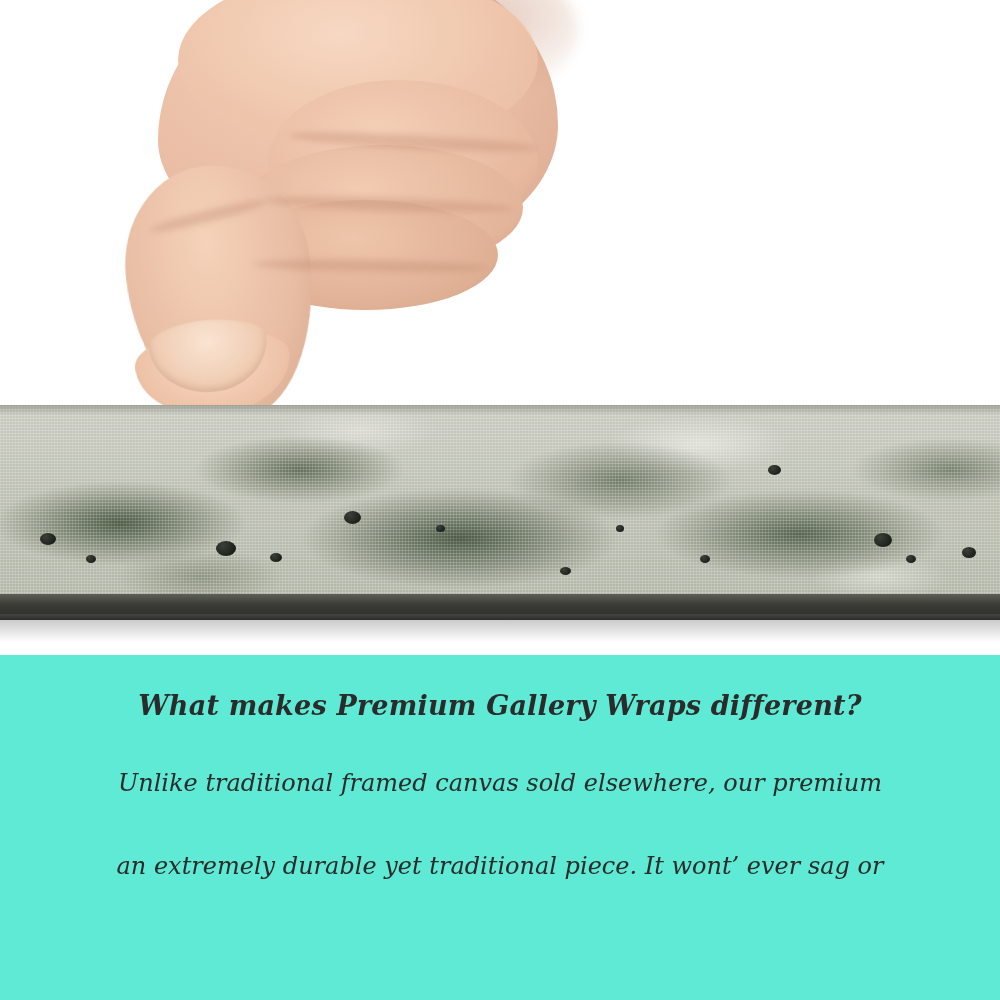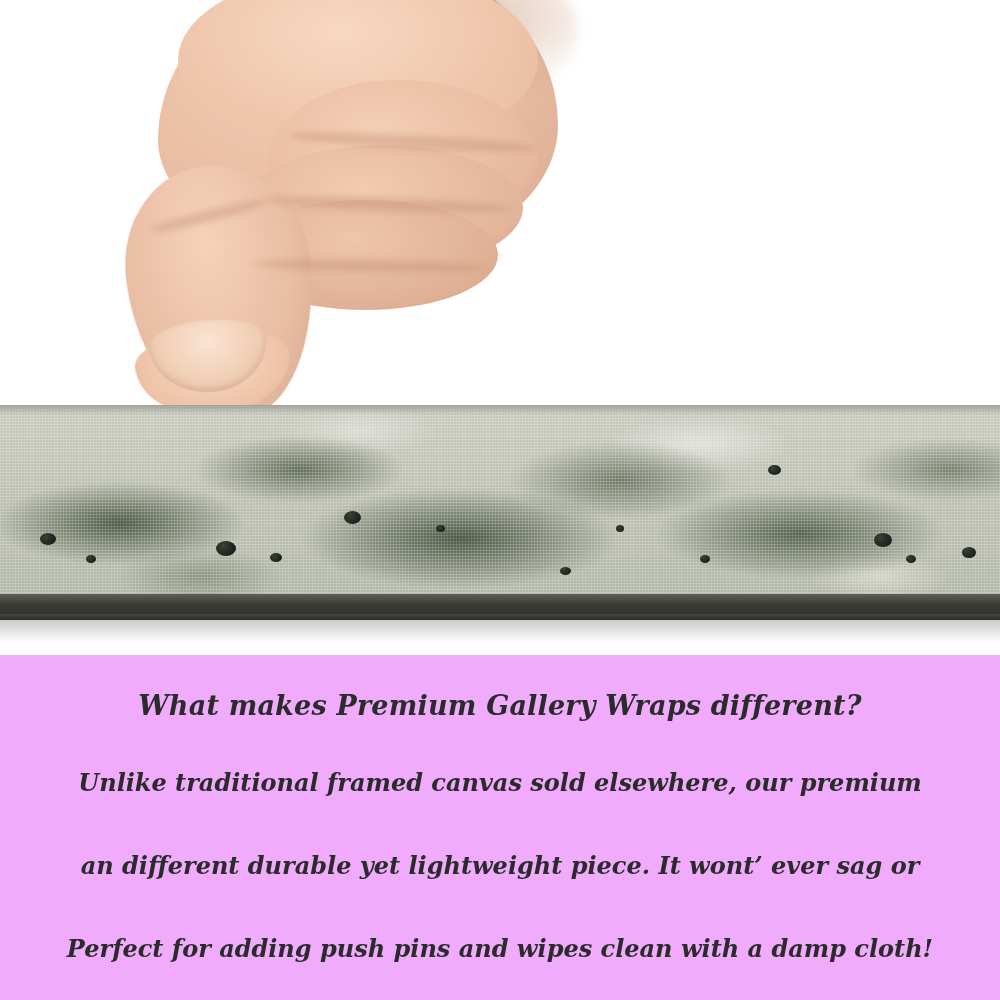--- a/index.html
+++ b/index.html
@@ -4,21 +4,21 @@
 <style>
   html, body {
     margin: 0;
     padding: 0;
     background: #ffffff;
   }
   .page {
     position: relative;
     width: 1000px;
     height: 1000px;
-    background: #f0abfc;
+    background: #5eead4;
     overflow: hidden;
     font-family: "DejaVu Sans", sans-serif;
   }
 
   
   .photo {
     position: absolute;
     left: 0;
     top: 0;
     width: 1000px;
@@ -178,21 +178,21 @@
   }
   .caption-heading {
     font-size: 27px;
     font-weight: 700;
     letter-spacing: 0.2px;
     margin-bottom: 10px;
   }
   .caption-line {
     font-size: 24px;
     line-height: 42px;
-    font-weight: 700;
+    font-weight: 400;
     margin-top: 41px;
   }
 </style>
 </head>
 <body>
 
 <div class="page">
 
   <div class="photo">
 
@@ -232,17 +232,16 @@
 
       <div class="strip-bottom-edge"></div>
     </div>
 
     <div class="strip-drop-shadow"></div>
   </div>
 
   <div class="caption">
     <div class="caption-heading">What makes Premium Gallery Wraps different?</div>
     <div class="caption-line">Unlike traditional framed canvas sold elsewhere, our premium</div>
-    <div class="caption-line">an different durable yet lightweight piece. It wont’ ever sag or</div>
-    <div class="caption-line">Perfect for adding push pins and wipes clean with a damp cloth!</div>
+    <div class="caption-line">an extremely durable yet traditional piece. It wont’ ever sag or</div>
   </div>
 
 </div>
 
 </body></html>

